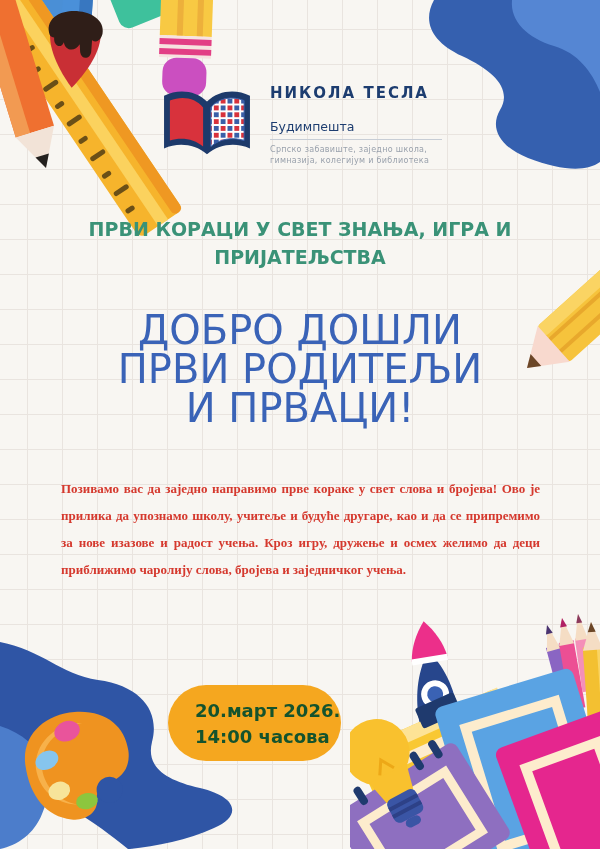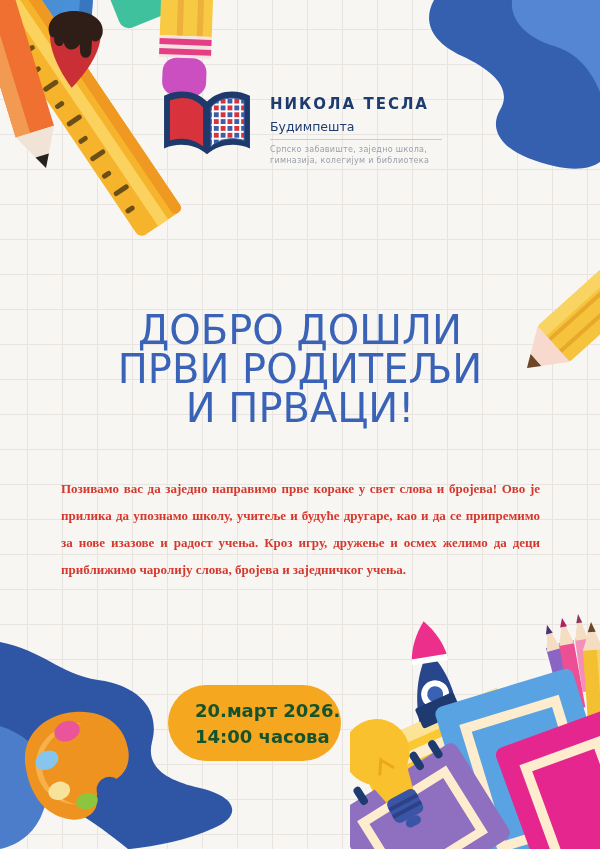--- a/index.html
+++ b/index.html
@@ -18,21 +18,21 @@
   }
   .d{position:absolute;}
 
   
   .logo{
     position:absolute;top:84px;left:0;width:100%;
     display:flex;justify-content:center;align-items:flex-end;gap:14px;
   }
   .logo-text{width:172px;}
   .logo-name{font-size:15px;font-weight:bold;color:#1d3d70;letter-spacing:2px;}
-  .logo-city{font-size:12.5px;color:#1d3d70;margin-top:6px;}
+  .logo-city{font-size:12.5px;color:#1d3d70;margin-top:17px;}
   .logo-div{height:1px;background:#c7cdd5;margin:5px 0 4px 0;}
   .logo-tag{font-size:8px;color:#99a1ac;line-height:1.4;letter-spacing:0.3px;}
 
   
   .kicker{
     position:absolute;top:216px;left:60px;width:480px;
     text-align:center;color:#3a9277;font-weight:bold;
     font-size:19px;line-height:1.45;
   }
   .title{
@@ -233,20 +233,21 @@
     </svg>
     <div class="logo-text">
       <div class="logo-name">НИКОЛА ТЕСЛА</div>
       <div class="logo-city">Будимпешта</div>
       <div class="logo-div"></div>
       <div class="logo-tag">Српско забавиште, заједно школа,</div>
       <div class="logo-tag">гимназија, колегијум и библиотека</div>
     </div>
   </div>
 
+  <div class="kicker">ПРВИ КОРАЦИ У СВЕТ ЗНАЊА, ИГРА И ПРИЈАТЕЉСТВА</div>
 
   <div class="title">
     <span>ДОБРО ДОШЛИ</span>
     <span>ПРВИ РОДИТЕЉИ</span>
     <span>И ПРВАЦИ!</span>
   </div>
 
   <div class="para">Позивамо вас да заједно направимо прве кораке у свет слова и бројева! Ово је прилика да упознамо школу, учитеље и будуће другаре, као и да се припремимо за нове изазове и радост учења. Кроз игру, дружење и осмех желимо да деци приближимо чаролију слова, бројева и заједничког учења.</div>
 
   <div class="badge">

